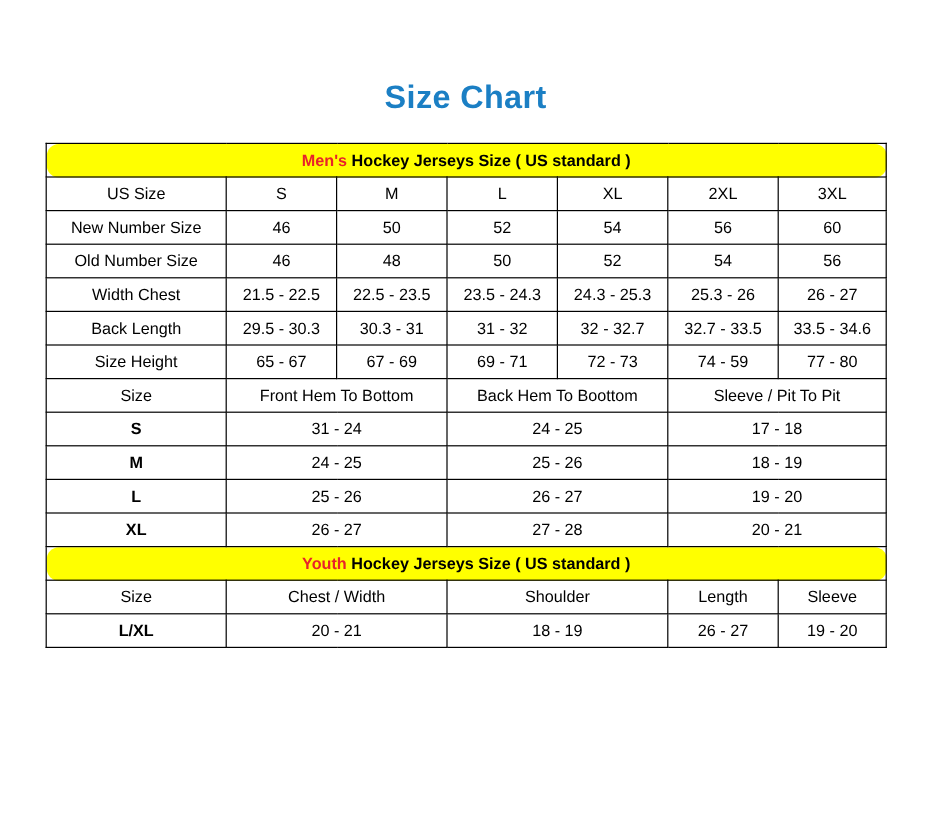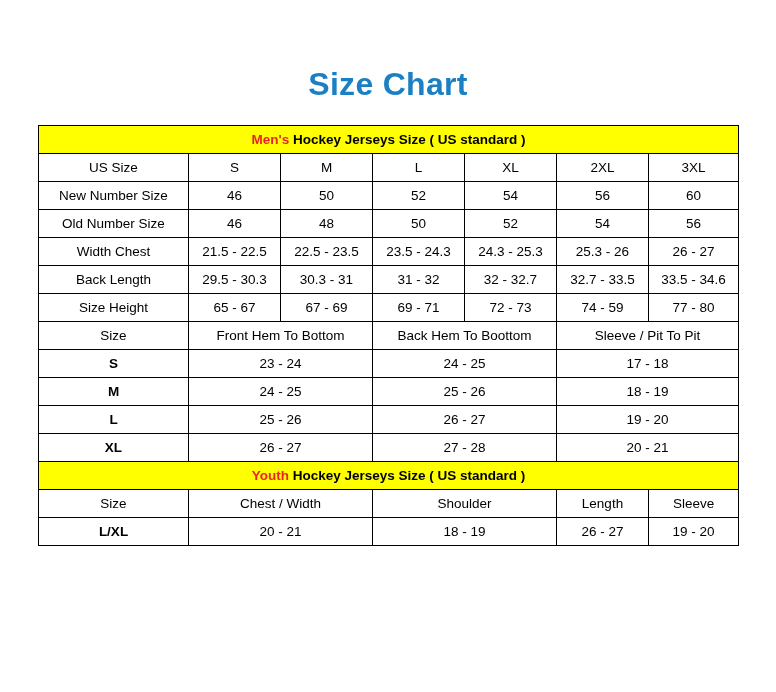--- a/index.html
+++ b/index.html
@@ -16,21 +16,21 @@
   }
   .page {
     width: 776px;
     height: 692px;
     position: relative;
     box-sizing: border-box;
   }
   .title {
     text-align: center;
     color: #1b7fc4;
-    font-size: 32px;
+    font-size: 27px;
     font-weight: bold;
     margin: 0;
     padding-top: 66px;
     letter-spacing: 0.3px;
   }
   .chart-wrap {
     margin: 22px auto 0 auto;
     width: 700px;
   }
   table.sizetable {
@@ -45,20 +45,21 @@
     vertical-align: middle;
     font-size: 13.5px;
     height: 27px;
     padding: 0 2px;
   }
   td.section {
     background: #ffff00;
     font-weight: bold;
     font-size: 15px;
     height: 33px;
+    border-radius: 10px;
   }
   td.section .accent {
     color: #e8232a;
   }
   td.hdr {
     font-weight: normal;
   }
   td.rowlabel-bold {
     font-weight: bold;
   }
@@ -140,21 +141,21 @@
             <td colspan="1">77 - 80</td>
           </tr>
           <tr>
             <td class="hdr" colspan="1">Size</td>
             <td class="hdr" colspan="2">Front Hem To Bottom</td>
             <td class="hdr" colspan="2">Back Hem To Boottom</td>
             <td class="hdr" colspan="2">Sleeve / Pit To Pit</td>
           </tr>
           <tr>
             <td colspan="1" class="rowlabel-bold">S</td>
-            <td colspan="2">23 - 24</td>
+            <td colspan="2">31 - 24</td>
             <td colspan="2">24 - 25</td>
             <td colspan="2">17 - 18</td>
           </tr>
           <tr>
             <td colspan="1" class="rowlabel-bold">M</td>
             <td colspan="2">24 - 25</td>
             <td colspan="2">25 - 26</td>
             <td colspan="2">18 - 19</td>
           </tr>
           <tr>

